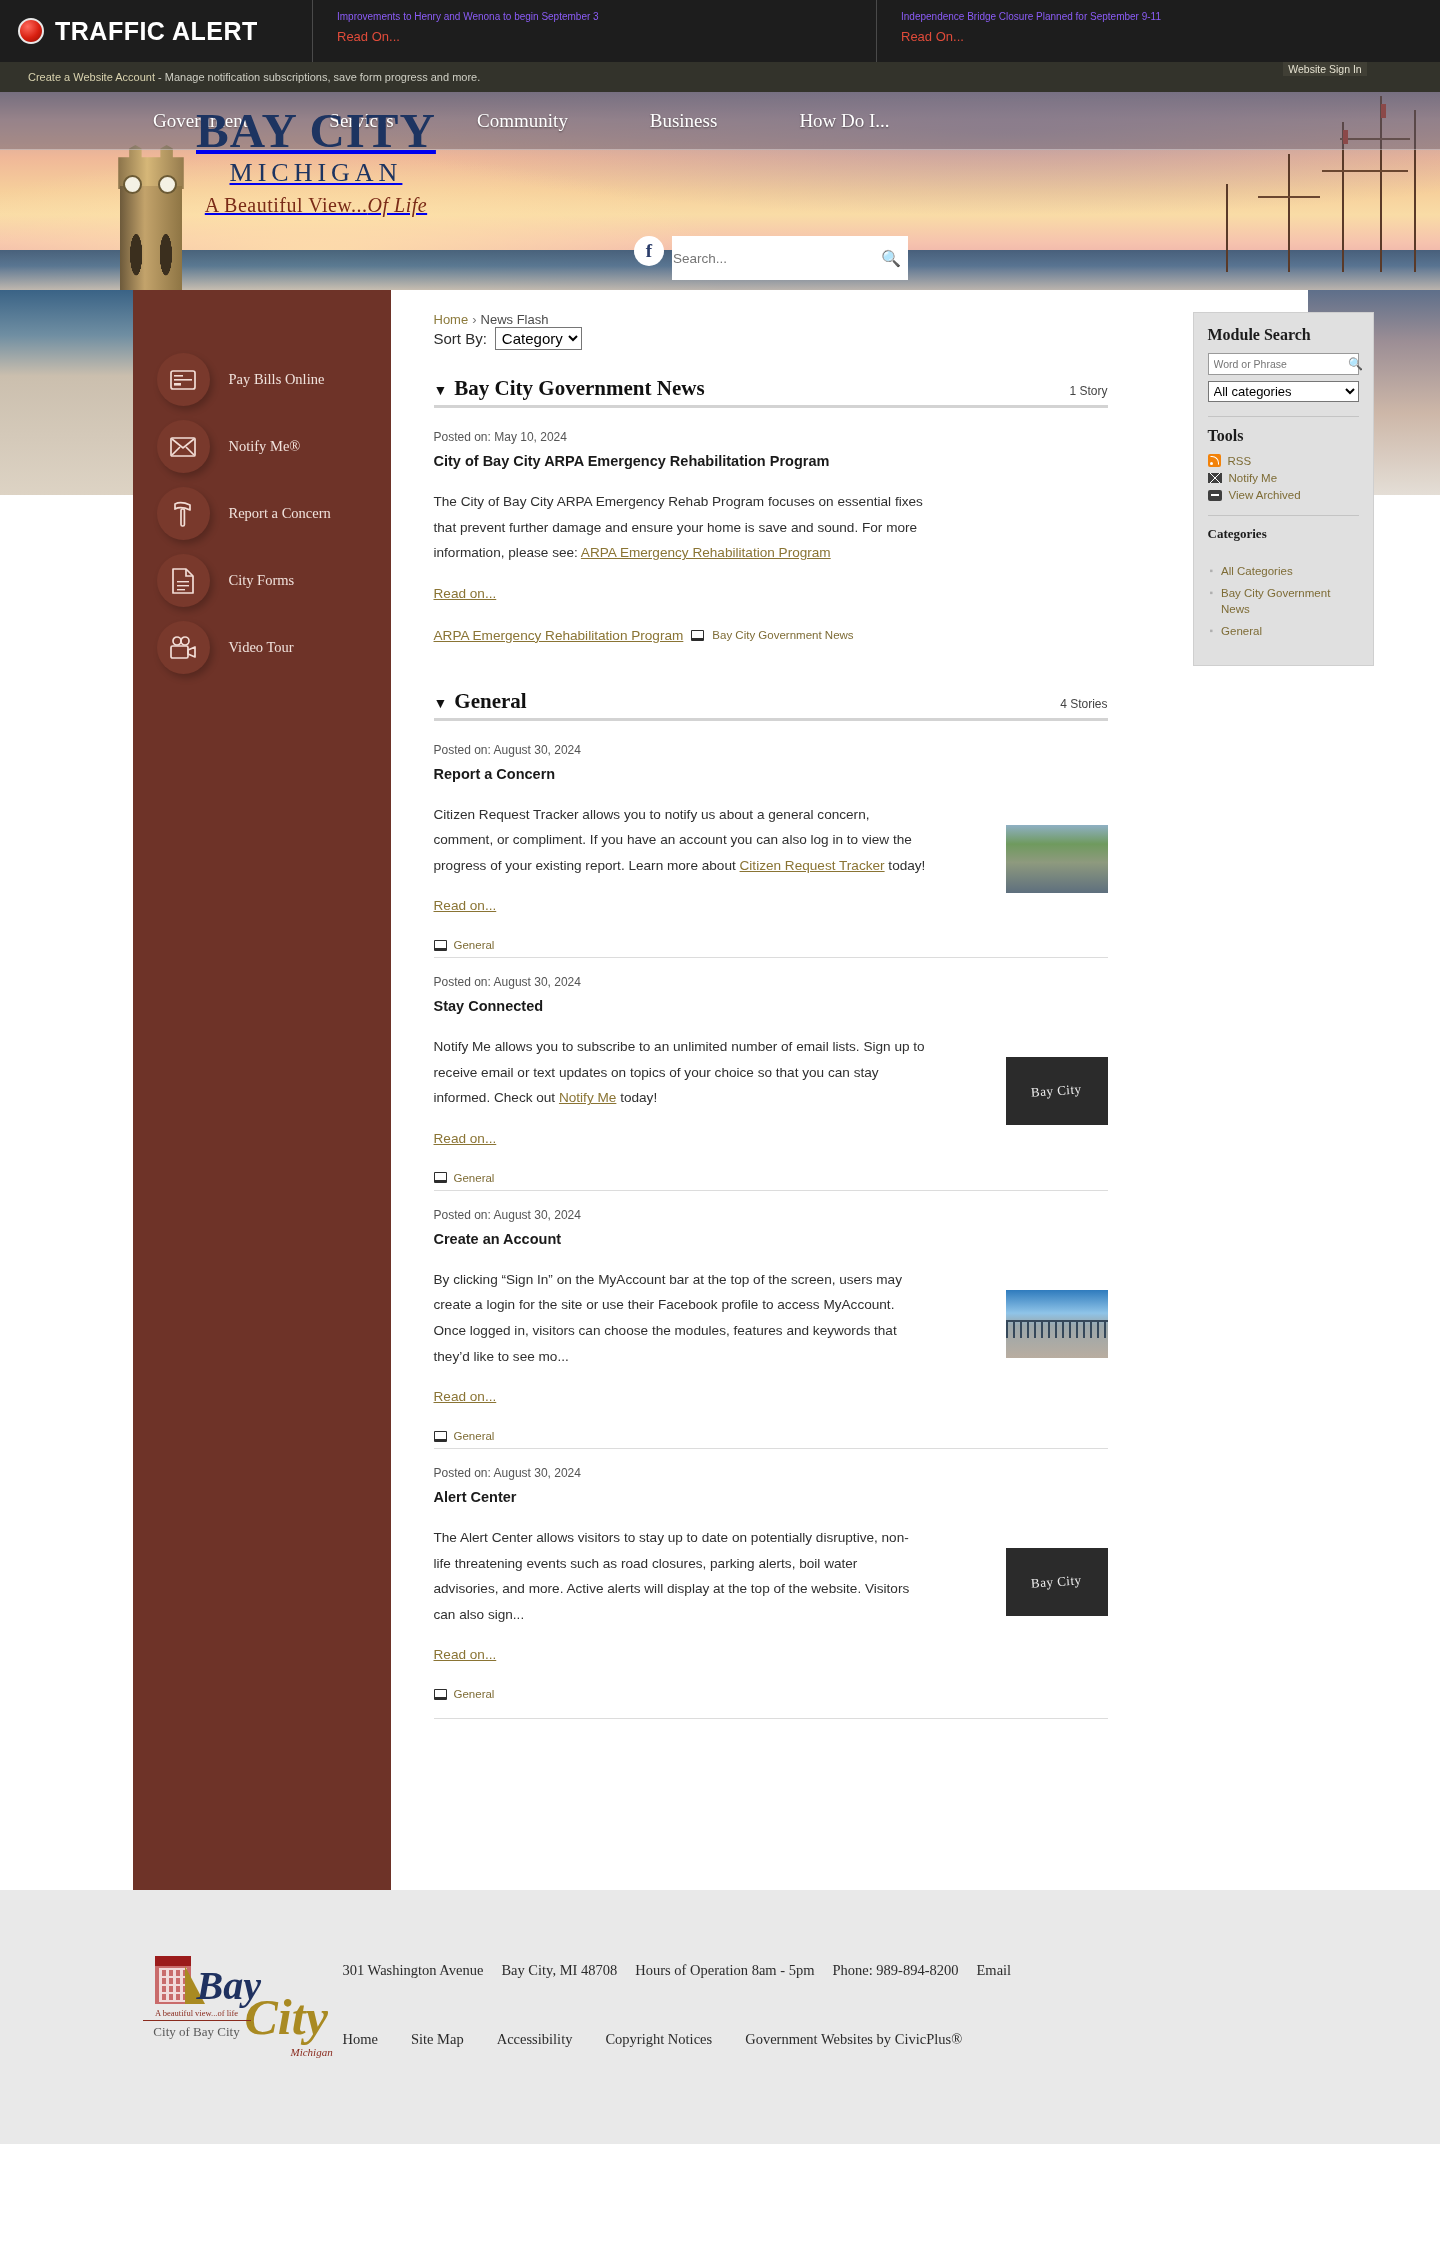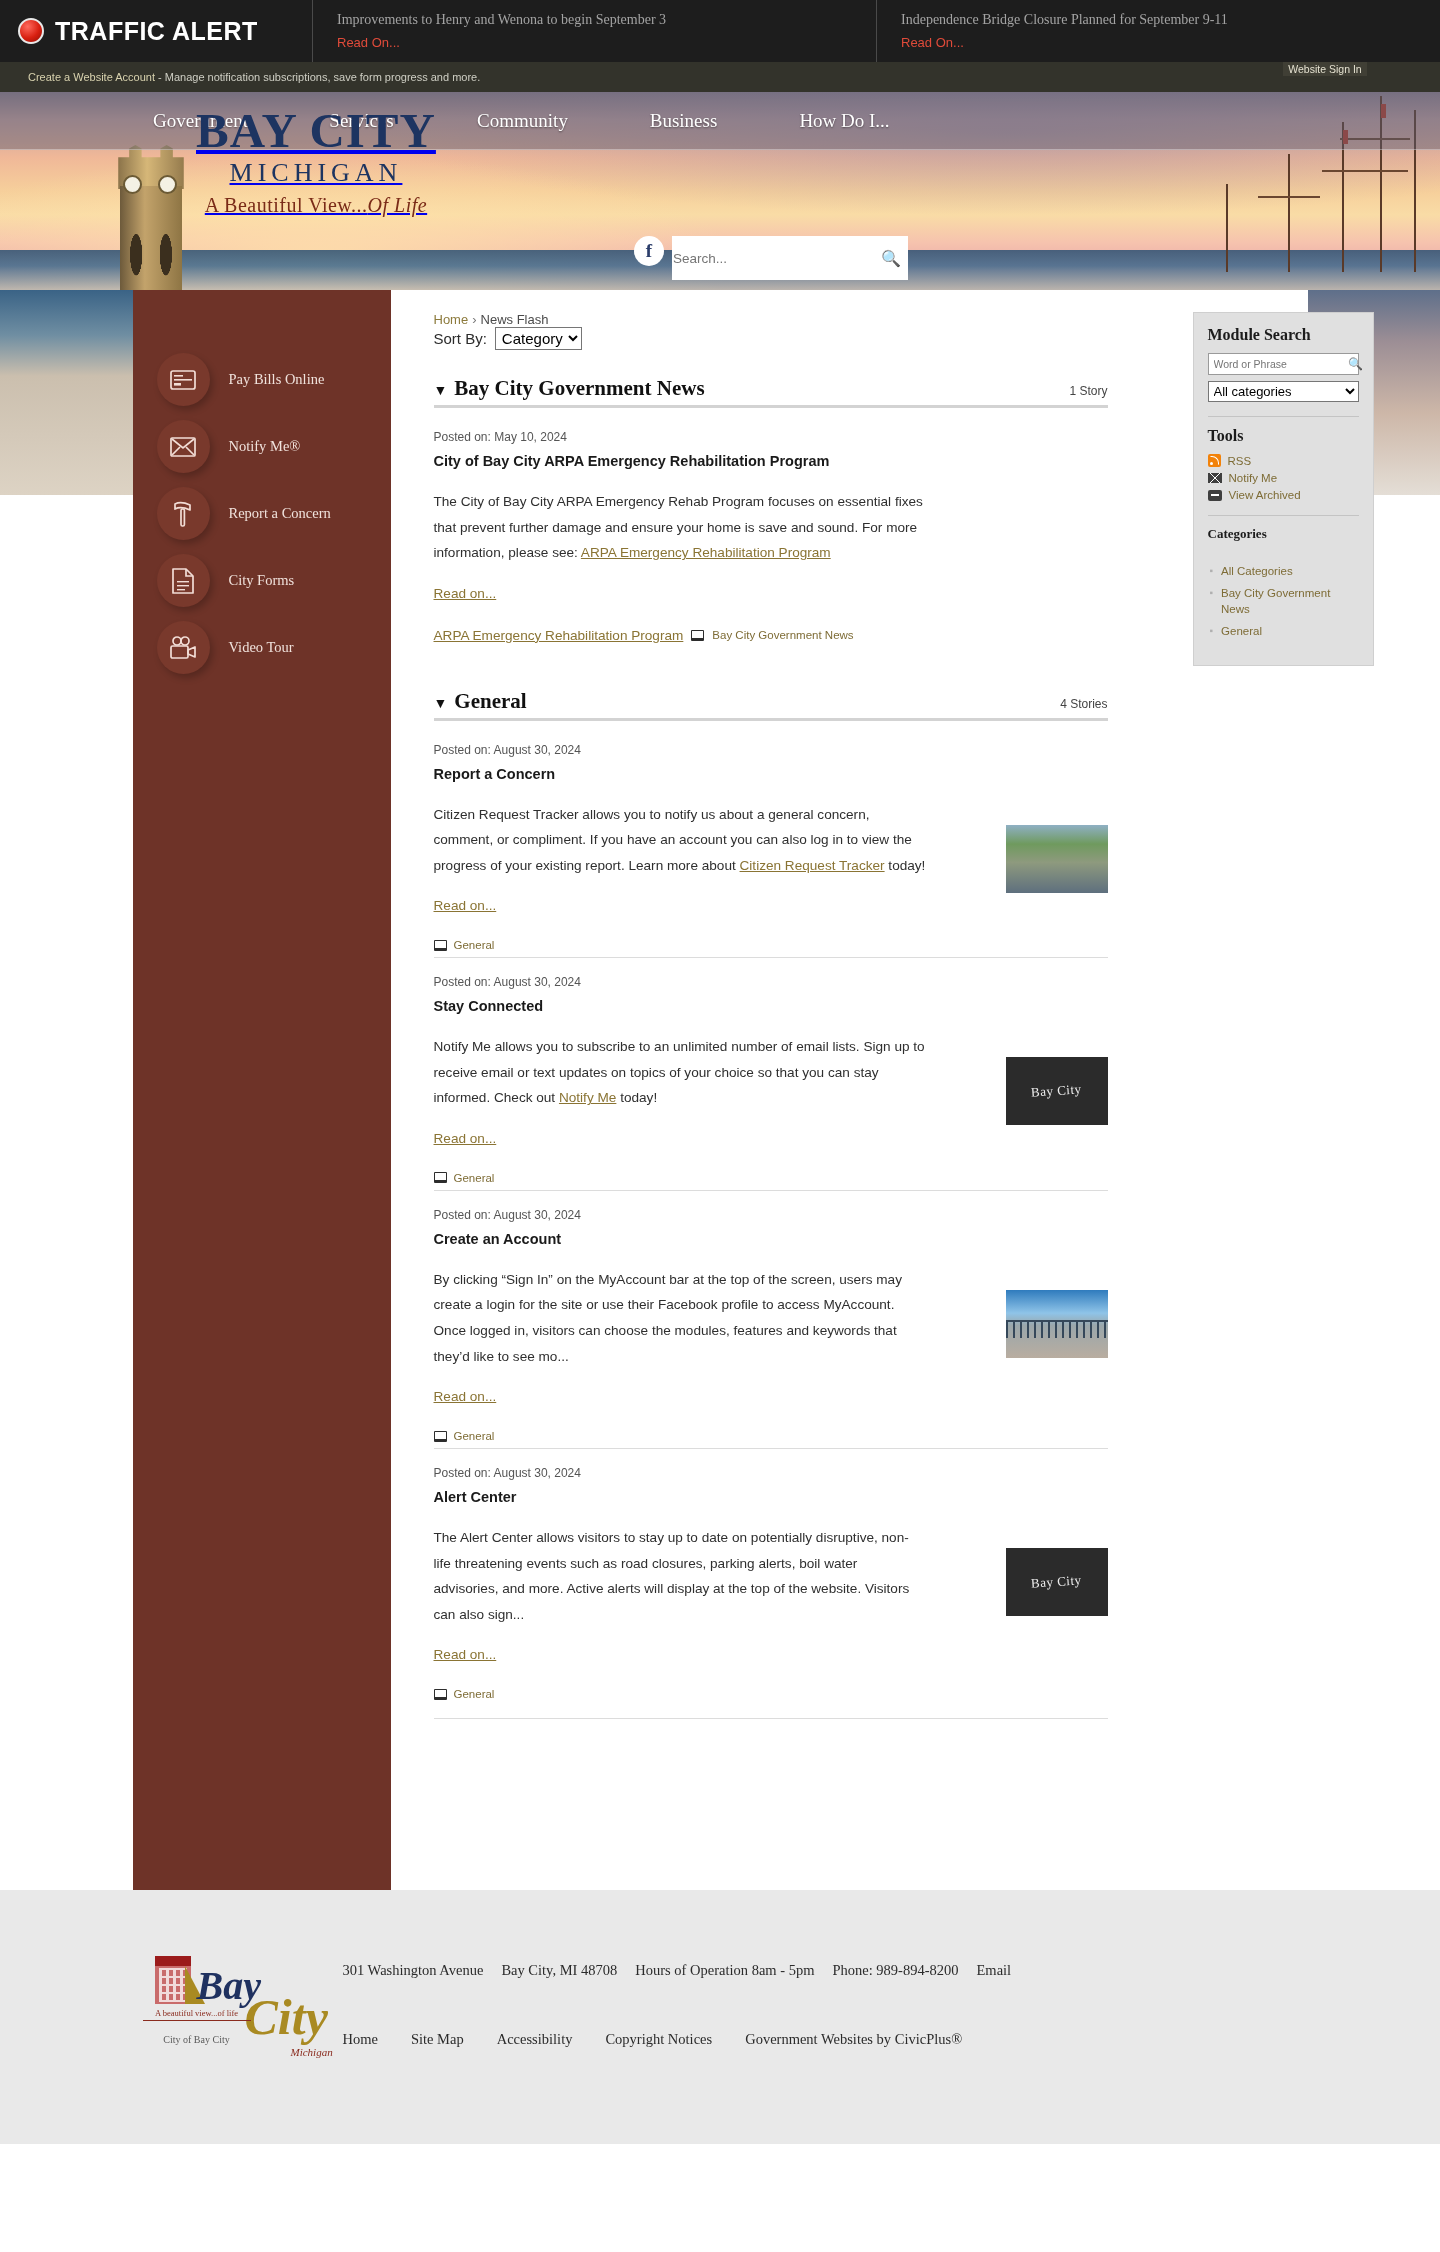--- a/index.html
+++ b/index.html
@@ -39,21 +39,21 @@
     font-size: 25px;
     letter-spacing: 0.5px;
     color: #fff;
   }
   .alert-item {
     flex: 1;
     padding: 9px 0 0 24px;
     border-right: 1px solid #4a4a4a;
   }
   .alert-item:last-child { border-right: none; }
-  .alert-title { font-size: 14px; color: #a3a3a3; line-height: 1.5; font-family: Liberation Serif, serif; }
+  .alert-title { font-size: 10px; color: #8b5cf6; line-height: 1.5; }
   .alert-readon {
     display: inline-block;
     margin-top: 5px;
     font-size: 13px;
     color: #e04b3a;
     text-decoration: none;
   }
 
   
   .account-bar {
@@ -424,22 +424,22 @@
   .fl-mich {
     position:absolute; left: 150px; top: 98px;
     font-family: "Liberation Serif", serif; font-size: 11px; font-style:italic; color:#8a2b1e;
   }
   .fl-tag {
     position:absolute; left: 2px; top: 60px;
     font-family: "Liberation Serif", serif; font-size: 8.5px; color:#8a2b1e;
     border-bottom: 1px solid #8a2b1e; padding-bottom:2px; width: 108px; text-align:center;
   }
   .fl-sub {
-    position:absolute; left: 2px; top: 86px; width:108px; text-align:center;
-    font-family:"Liberation Serif", serif; font-size: 10px; color:#5a5a5a;
+    position:absolute; left: 2px; top: 76px; width:108px; text-align:center;
+    font-family:"Liberation Serif", serif; font-size: 13px; color:#5a5a5a;
   }
   .fl-bldg {
     position:absolute; left: 14px; top: 8px; width: 36px; height: 48px;
     background: linear-gradient(180deg,#9b1b1b 0 10px, #c96b6b 10px 100%);
   }
   .fl-bldg:after {
     content:''; position:absolute; inset: 12px 4px 2px 4px;
     background: repeating-linear-gradient(90deg,#fff 0 3px, transparent 3px 7px),
                 repeating-linear-gradient(180deg,#fff 0 2px, transparent 2px 8px);
     opacity: .75;

